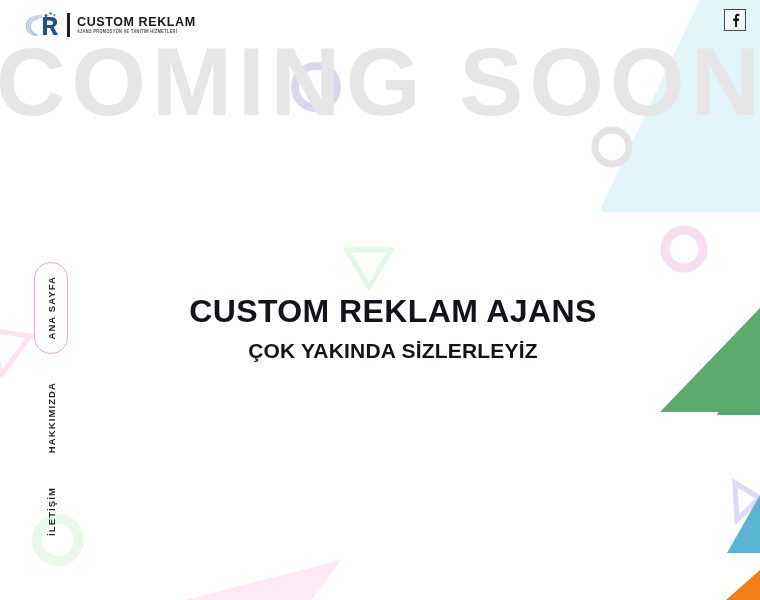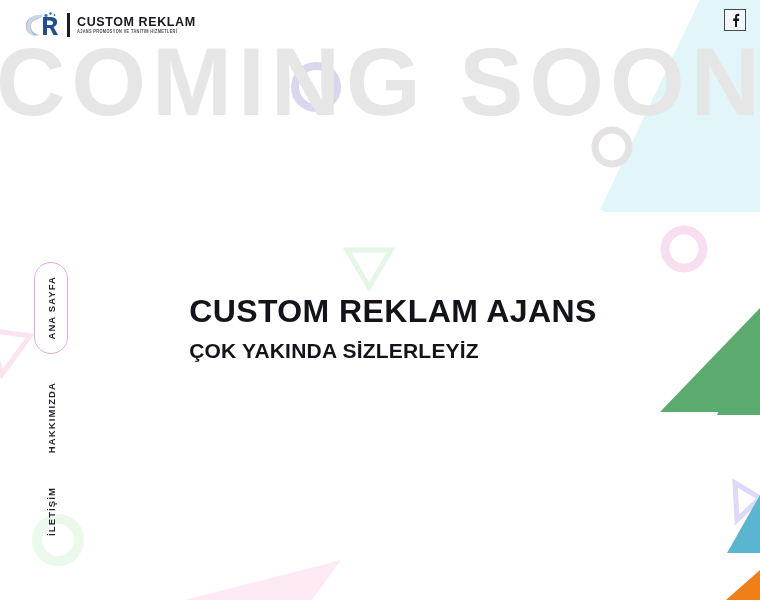--- a/index.html
+++ b/index.html
@@ -94,21 +94,21 @@
 
   
   .hero {
     position:absolute;
     left:0; top:0; width:760px; height:600px;
     z-index:5;
     display:flex; flex-direction:column;
     align-items:center; justify-content:center;
     pointer-events:none;
   }
-  .hero-inner { margin-top:56px; padding-left:26px; }
+  .hero-inner { margin-top:56px; text-align:center; padding-left:26px; }
   .hero-title {
     font-size:32px; font-weight:bold; letter-spacing:.4px;
     color:#13131c; line-height:1.1; white-space:nowrap;
   }
   .hero-sub {
     margin-top:9px;
     font-size:21px; font-weight:bold; letter-spacing:.2px;
     color:#13131c; line-height:1.1; white-space:nowrap;
   }
 </style>

